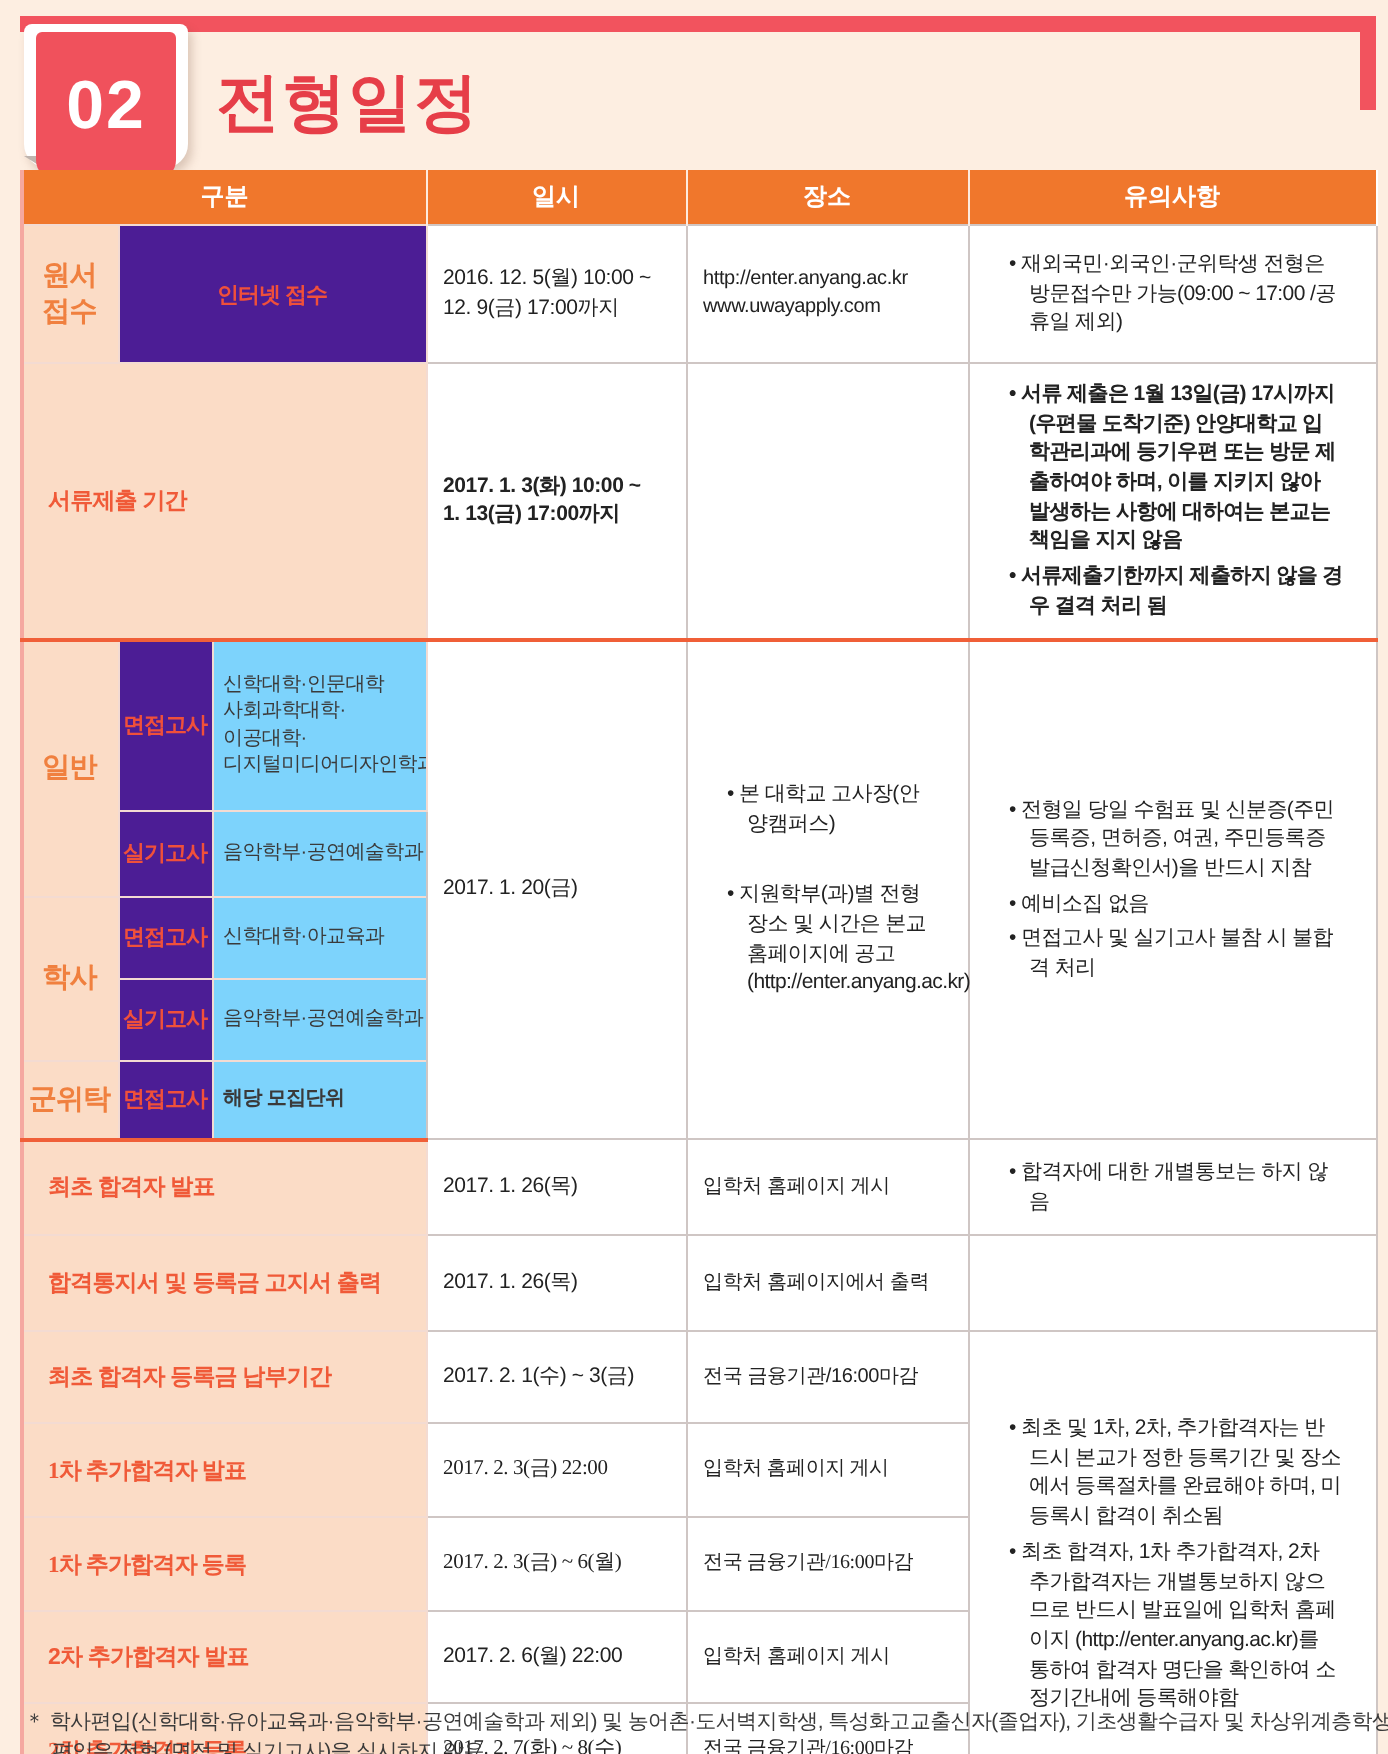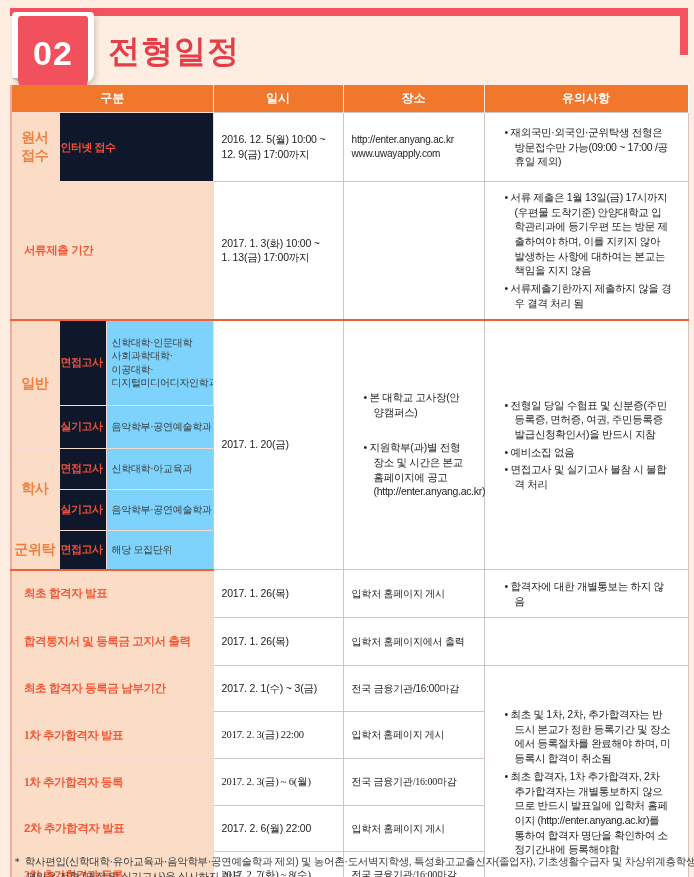--- a/index.html
+++ b/index.html
@@ -27,42 +27,42 @@
     border-left:2px solid #F5A8A0;border-right:1px solid #EFC4BA;background:#FFFFFF;}
   .sched th{background:#F0772C;color:#fff;font-size:12px;font-weight:bold;height:25px;
     border-right:1px solid rgba(255,255,255,.85);}
   .sched td{border:1px solid #CFC6C4;vertical-align:middle;font-size:12px;background:#fff;}
 
   td.lab{background:#FBDCC6;color:#F05A38;font-weight:bold;font-size:11.5px;
     padding-left:12px;text-align:left;letter-spacing:-0.4px;white-space:nowrap;overflow:hidden;
     border-color:#F3DBD2;}
   td.grp{background:#FBDCC6;color:#F0803F;font-weight:bold;font-size:14px;text-align:center;
     padding-left:0;white-space:pre-line;letter-spacing:-0.4px;border-color:#F3DBD2;}
-  td.typ{background:#0f172a;color:#F0503A;font-weight:bold;font-size:11px;text-align:left;
+  td.typ{background:#4c1d95;color:#F0503A;font-weight:bold;font-size:11px;text-align:center;
     letter-spacing:-0.5px;border-color:#F3DBD2;overflow:hidden;}
   td.dept{background:#7dd3fc;color:#3A3A3A;font-size:10px;text-align:left;padding:3px 2px 3px 5px;
     white-space:pre;letter-spacing:-0.3px;border-color:#F3DBD2;overflow:hidden;line-height:1.35;}
 
   td.dt{padding:4px 2px 4px 8px;white-space:pre-line;font-size:10.5px;letter-spacing:-0.2px;line-height:1.4;color:#222;}
   td.pl{padding:4px 2px 4px 8px;white-space:pre-line;font-size:10px;letter-spacing:-0.2px;line-height:1.4;color:#222;}
   td.nt{padding:5px 4px 5px 8px;font-size:10.5px;letter-spacing:-0.3px;line-height:1.4;color:#222;}
   .bul{padding-left:10px;text-indent:-10px;margin:3px 12px;white-space:pre-line;}
 
   
   .r-apply td{height:58px;}
   .r-docs td{height:110px;}
   .r-ex1 td{height:78px;}
   .r-ex2 td{height:36px;}
   .r-ex3 td{height:34px;}
   .r-ex4 td{height:34px;}
   .r-ex5 td{height:32px;}
   .r-std td{height:37px;}
   .r-std2 td{height:38px;font-family:Liberation Serif, serif;}
 
-  tr.sec-end > td{border-bottom:2px solid #F05F38;}
+  tr.sec-end > td{border-bottom:2px solid #F05F38;font-weight:bold;}
 
   
   .footnote{position:absolute;left:12px;top:854px;width:672px;font-size:10.5px;color:#3A3A3A;
     line-height:1.45;letter-spacing:-0.3px;padding-left:14px;text-indent:-14px;}
 </style>
 </head>
 <body>
 
 <div class="top-line"></div>
 <div class="top-line-v"></div>

